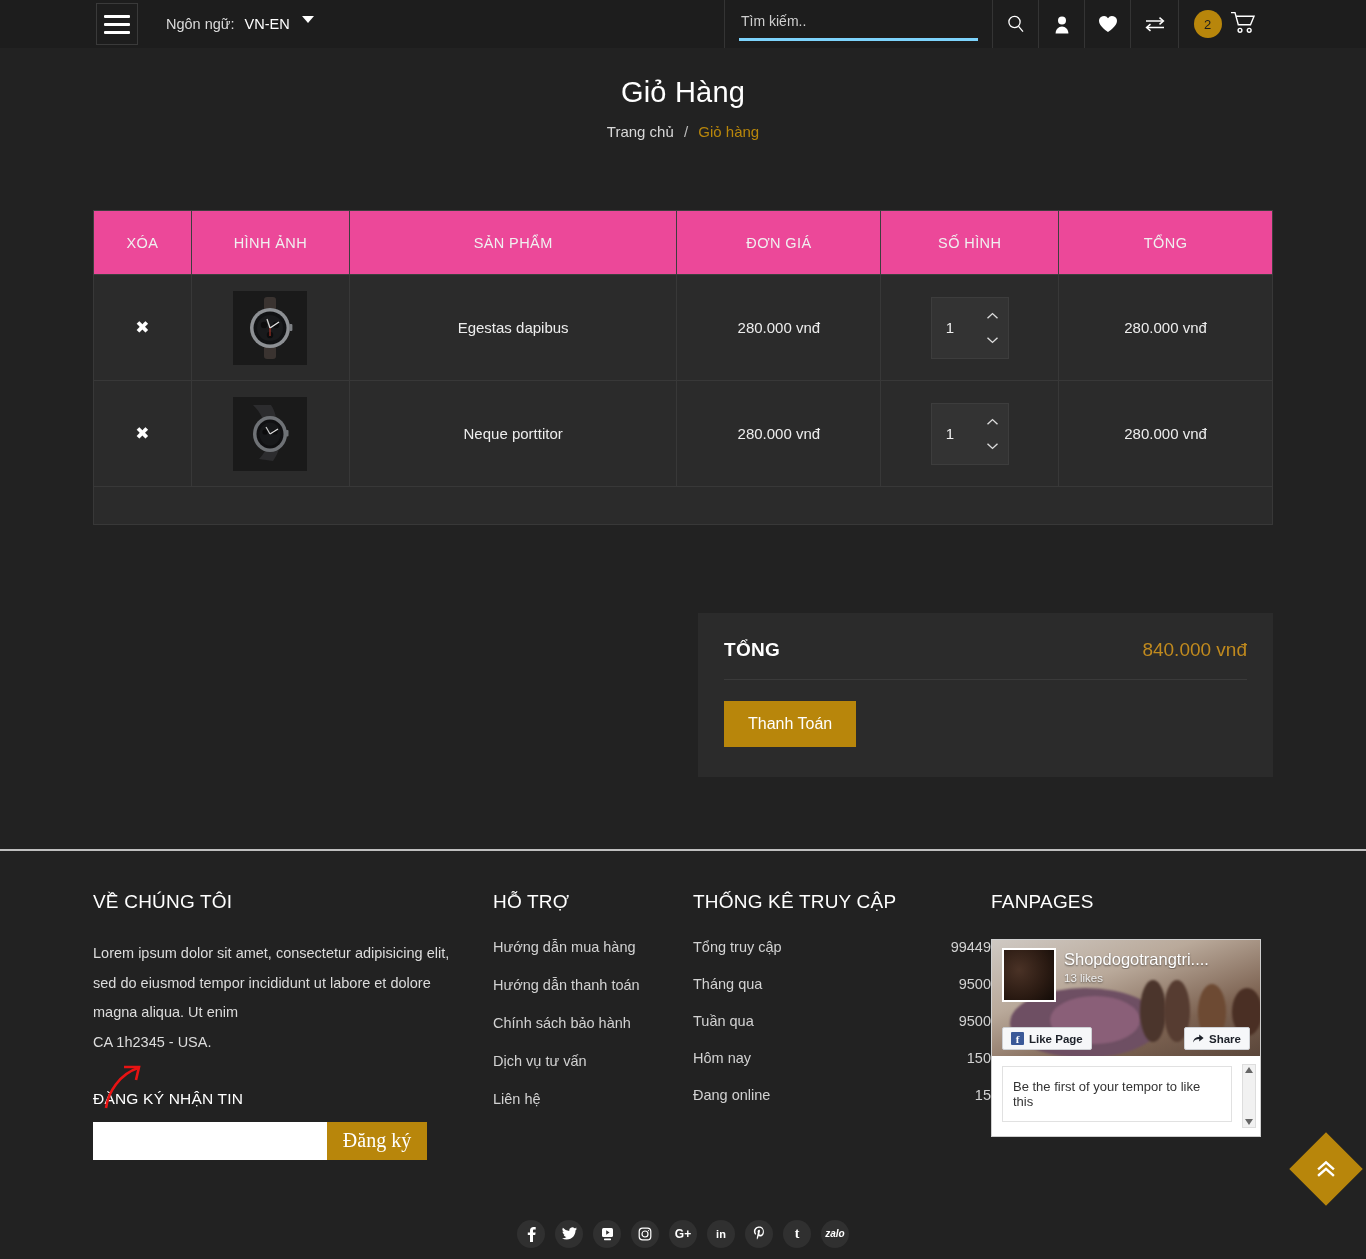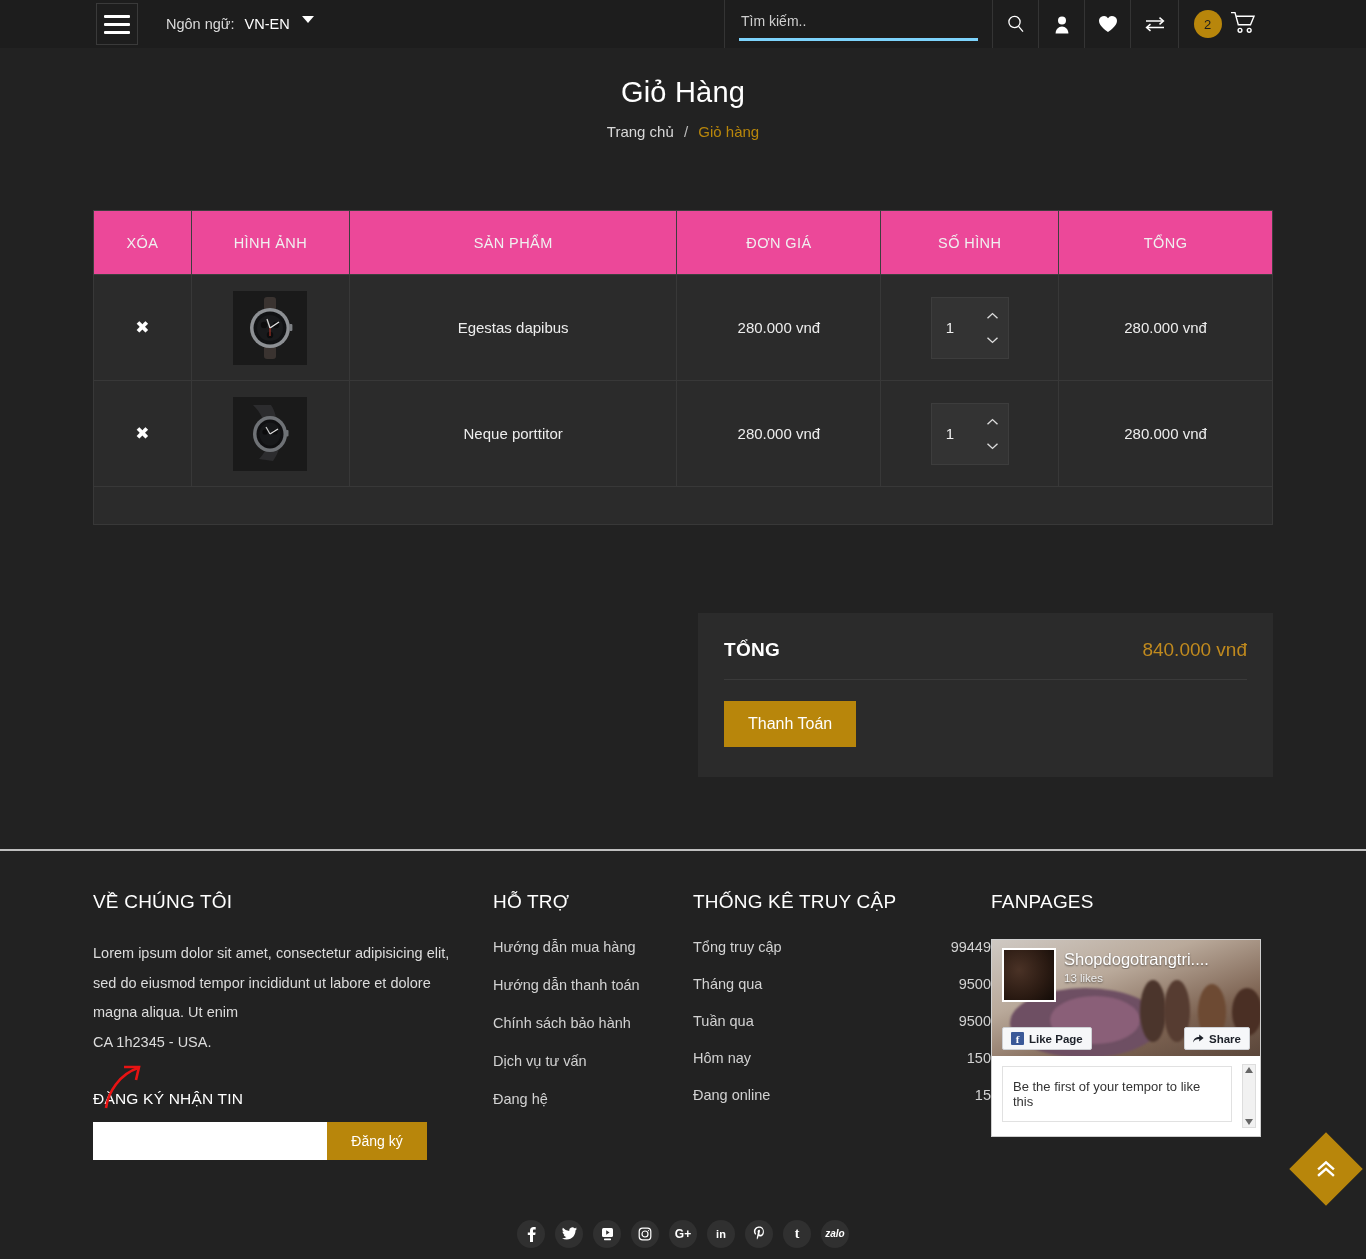--- a/index.html
+++ b/index.html
@@ -300,22 +300,22 @@
     padding: 0 10px;
     font-size: 14px;
     font-family: "Liberation Sans", sans-serif;
     color: #333;
   }
   .news-btn {
     width: 100px;
     background: #b8860b;
     color: #ffffff;
     border: none;
-    font-size: 14px;
-    font-family: Liberation Sans, sans-serif;
+    font-size: 20px;
+    font-family: Liberation Serif, serif;
     cursor: pointer;
   }
   .flink {
     display: block;
     font-size: 14.5px;
     color: #d2d2d2;
     text-decoration: none;
     margin-bottom: 22px;
   }
   .stat-row {
@@ -690,21 +690,21 @@
         <button class="news-btn">Đăng ký</button>
       </div>
     </div>
 
     <div class="fcol-2">
       <h3 class="fcol-title">HỖ TRỢ</h3>
       <a class="flink" href="#">Hướng dẫn mua hàng</a>
       <a class="flink" href="#">Hướng dẫn thanh toán</a>
       <a class="flink" href="#">Chính sách bảo hành</a>
       <a class="flink" href="#">Dịch vụ tư vấn</a>
-      <a class="flink" href="#">Đang hệ</a>
+      <a class="flink" href="#">Liên hệ</a>
     </div>
 
     <div class="fcol-3">
       <h3 class="fcol-title">THỐNG KÊ TRUY CẬP</h3>
       <div class="stat-row">
         <span>Tổng truy cập</span>
         <span class="stat-val">99449</span>
       </div>
       <div class="stat-row">
         <span>Tháng qua</span>

